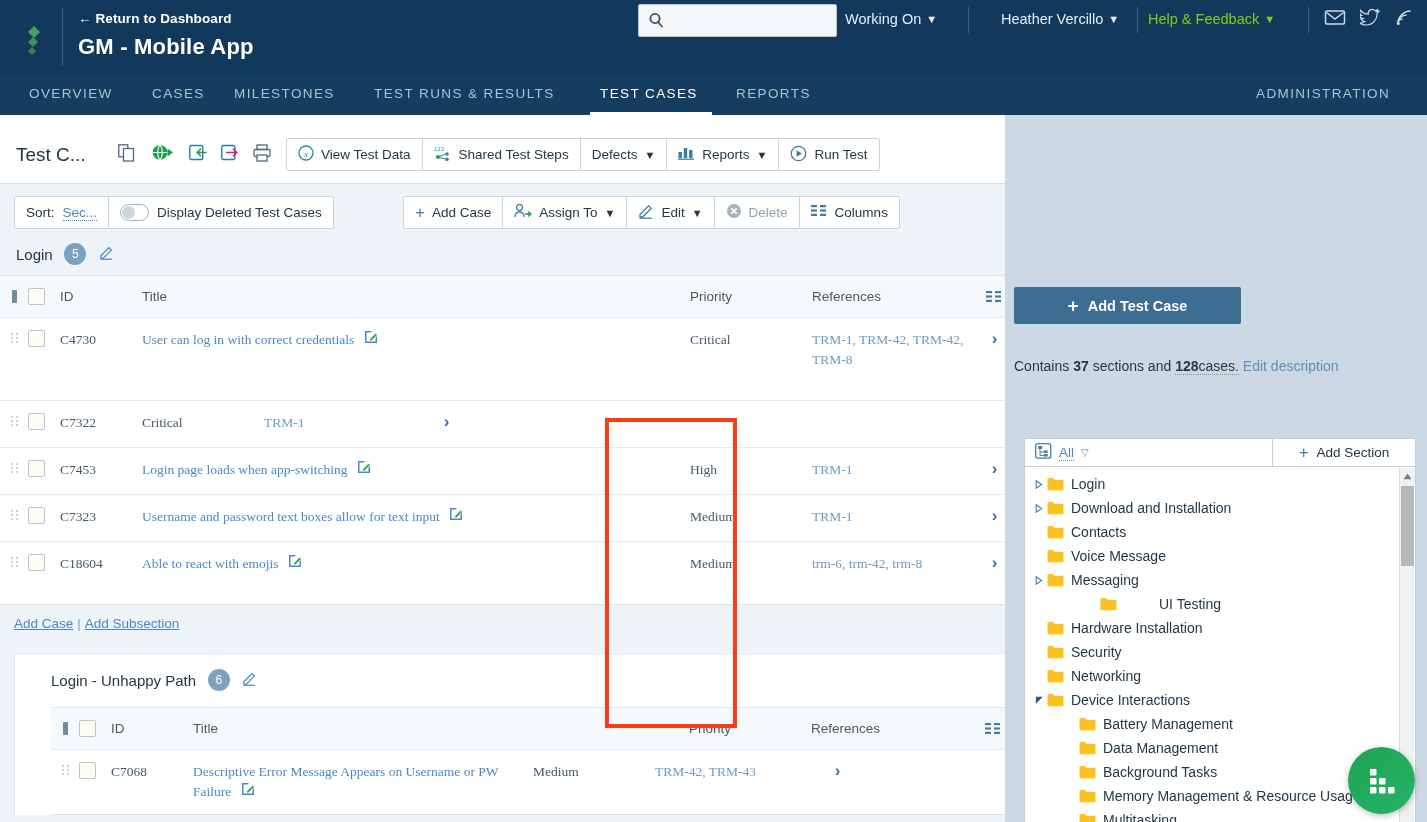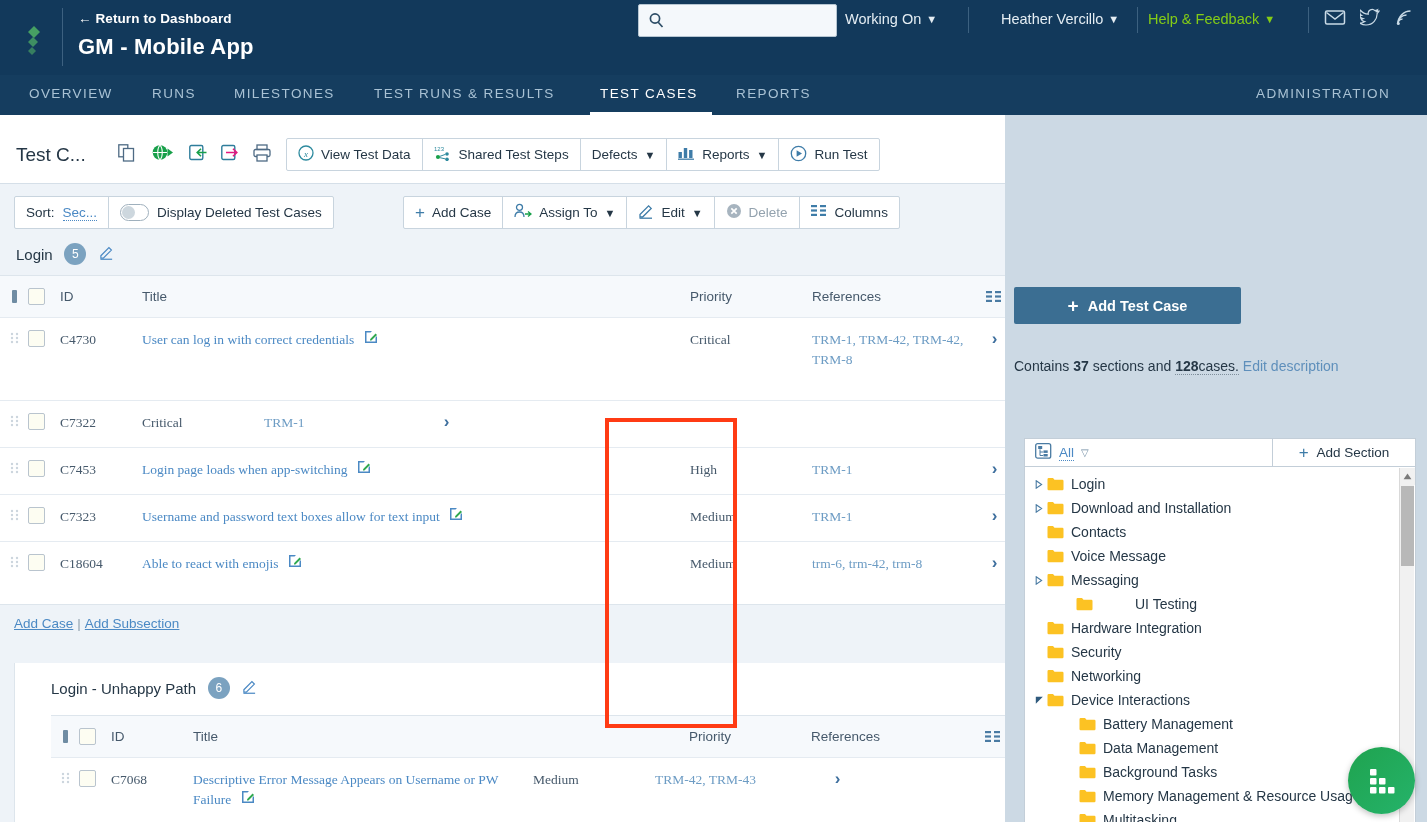--- a/index.html
+++ b/index.html
@@ -175,21 +175,21 @@
   }
   .grip { width:9px; height:12px; opacity:.45; }
   .chev { color:#3e6f9e; font-size:17px; font-weight:bold; cursor:pointer; }
 
   #addlinks { padding:11px 0 0 14px; font-size:13.5px; }
   #addlinks a { color:#4b89c4; text-decoration:underline; cursor:pointer; }
   #addlinks span { color:#8fa0ae; margin:0 4px;}
 
   
   #sec2 {
-    margin-top:32px; margin-left:14px; background:#ffffff;
+    margin-top:24px; margin-left:14px; background:#ffffff;
     border-left:1px solid #dde5ec; position:relative;
     padding-top:14px;
   }
   #sec2 .section-head { padding-left:36px; }
   #sec2 .tbl { margin-left:36px; border-right:1px solid #dde5ec;}
 
   
   #redbox {
     position:absolute; left:605px; top:291px; width:132px; height:310px;
     border:4px solid #ff3b14; pointer-events:none; z-index:20;
@@ -307,21 +307,21 @@
       <path d="M3 15.5 A12.5 12.5 0 0 1 15.5 3" fill="none" stroke="#c9dae6" stroke-width="1.5"></path>
       <path d="M3 15.5 A8.5 8.5 0 0 1 11.5 7" fill="none" stroke="#c9dae6" stroke-width="1.5"></path>
       <path d="M3 15.5 A4.5 4.5 0 0 1 7.5 11" fill="none" stroke="#c9dae6" stroke-width="1.5"></path>
       <circle cx="3.3" cy="15.6" r="1.5" fill="#c9dae6"></circle>
     </svg>
   </span>
 </div>
 
 <div id="navbar">
   <div class="nav-tab" style="left:29px">OVERVIEW</div>
-  <div class="nav-tab" style="left:152px">RUNS</div>
+  <div class="nav-tab" style="left:152px">CASES</div>
   <div class="nav-tab" style="left:234px">MILESTONES</div>
   <div class="nav-tab" style="left:374px">TEST RUNS &amp; RESULTS</div>
   <div class="nav-tab active" style="left:600px">TEST CASES</div>
   <div class="nav-underline" style="left:590px; width:122px"></div>
   <div class="nav-tab" style="left:736px">REPORTS</div>
   <div class="nav-tab" style="left:1256px">ADMINISTRATION</div>
 </div>
 
 <div id="main">
 
@@ -851,33 +851,33 @@
           <span class="tw">
             <svg width="8" height="9" viewBox="0 0 8 9">
               <path d="M1.2 0.8 L6.6 4.5 L1.2 8.2 Z" fill="none" stroke="#4a7ba3" stroke-width="1.1"></path>
             </svg>
           </span>
           <svg class="folder" width="17" height="14" viewBox="0 0 17 14">
             <path d="M0.5 2.2 a1.2 1.2 0 0 1 1.2-1.2 H6 l1.5 1.7 H15.3 a1.2 1.2 0 0 1 1.2 1.2 V12 a1.2 1.2 0 0 1-1.2 1.2 H1.7 A1.2 1.2 0 0 1 0.5 12 Z" fill="#fcc223"></path>
           </svg>
           <span>Messaging</span>
         </div>
-        <div class="tree-row" style="padding-left: 0; gap: 35px;">
+        <div class="tree-row" style="padding-left: 24px; gap: 35px;">
           <span class="tw"></span>
           <svg class="folder" width="17" height="14" viewBox="0 0 17 14">
             <path d="M0.5 2.2 a1.2 1.2 0 0 1 1.2-1.2 H6 l1.5 1.7 H15.3 a1.2 1.2 0 0 1 1.2 1.2 V12 a1.2 1.2 0 0 1-1.2 1.2 H1.7 A1.2 1.2 0 0 1 0.5 12 Z" fill="#fcc223"></path>
           </svg>
           <span>UI Testing</span>
         </div>
         <div class="tree-row" style="padding-left: 6px;">
           <span class="tw"></span>
           <svg class="folder" width="17" height="14" viewBox="0 0 17 14">
             <path d="M0.5 2.2 a1.2 1.2 0 0 1 1.2-1.2 H6 l1.5 1.7 H15.3 a1.2 1.2 0 0 1 1.2 1.2 V12 a1.2 1.2 0 0 1-1.2 1.2 H1.7 A1.2 1.2 0 0 1 0.5 12 Z" fill="#fcc223"></path>
           </svg>
-          <span>Hardware Integration</span>
+          <span>Hardware Installation</span>
         </div>
         <div class="tree-row" style="padding-left: 6px;">
           <span class="tw"></span>
           <svg class="folder" width="17" height="14" viewBox="0 0 17 14">
             <path d="M0.5 2.2 a1.2 1.2 0 0 1 1.2-1.2 H6 l1.5 1.7 H15.3 a1.2 1.2 0 0 1 1.2 1.2 V12 a1.2 1.2 0 0 1-1.2 1.2 H1.7 A1.2 1.2 0 0 1 0.5 12 Z" fill="#fcc223"></path>
           </svg>
           <span>Security</span>
         </div>
         <div class="tree-row" style="padding-left: 6px;">
           <span class="tw"></span>

